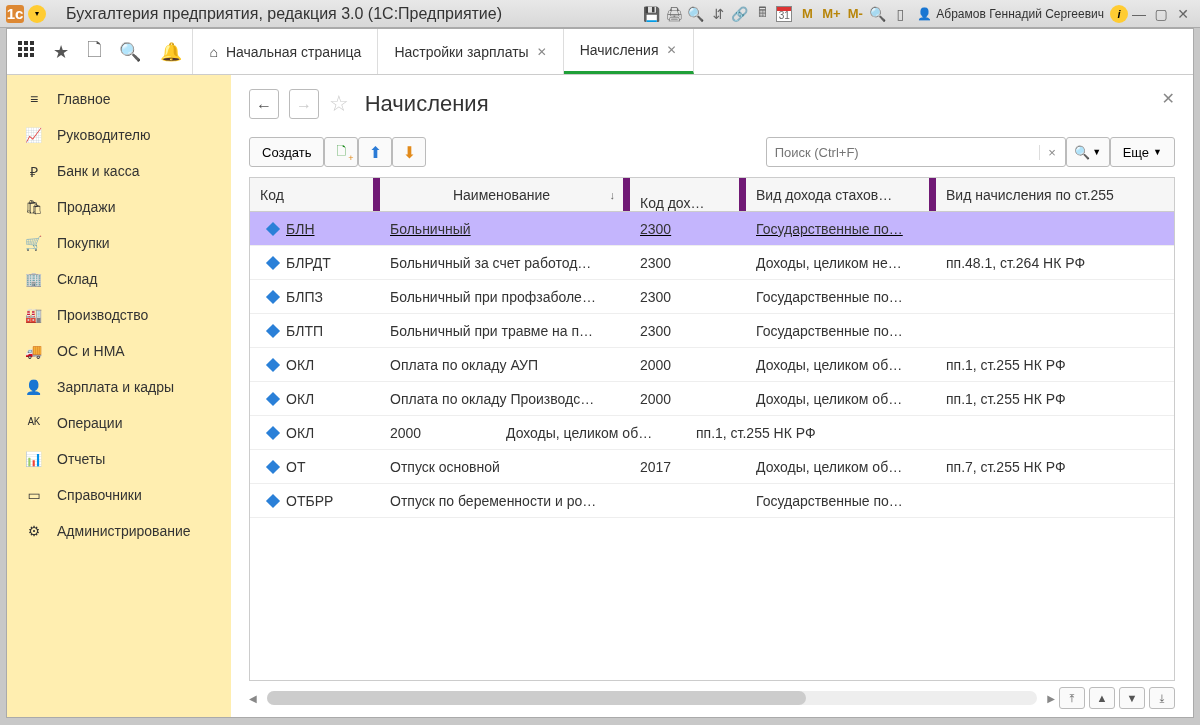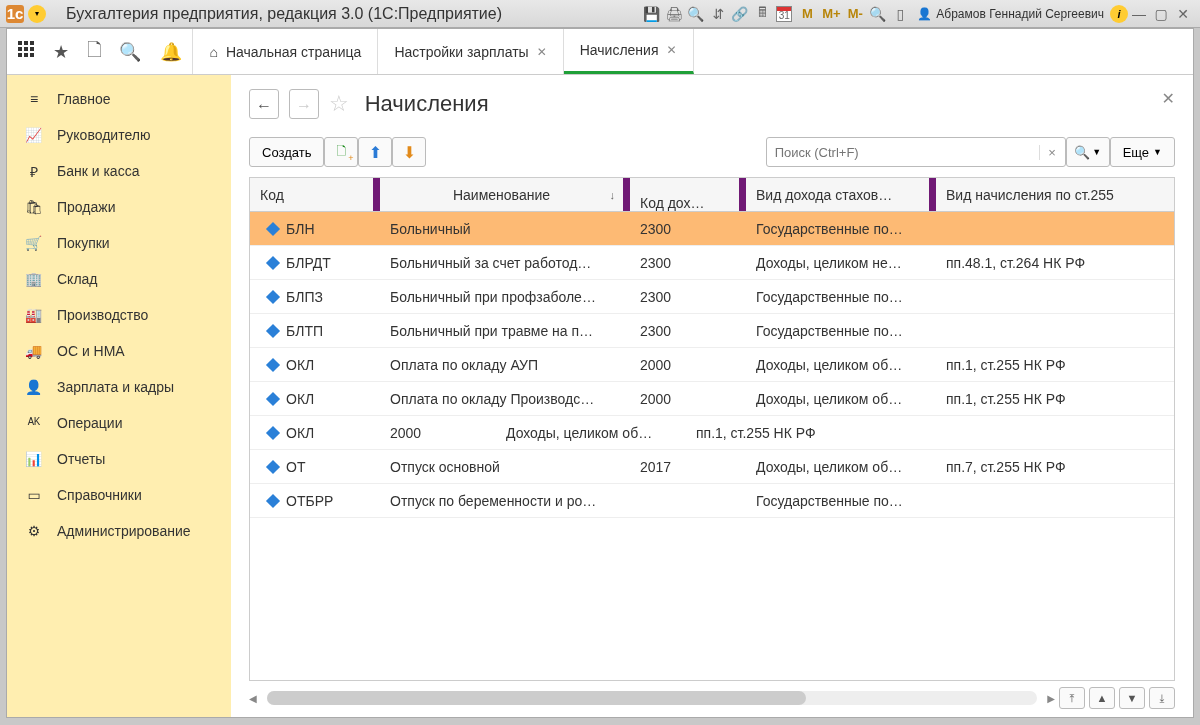--- a/index.html
+++ b/index.html
@@ -62,21 +62,21 @@
 .th:last-child { border-right:none; }
 .col0 { width: 130px; }
 .col1 { width: 250px; justify-content: center; }
 .col2 { width: 116px; align-items: flex-end; }
 .col3 { width: 190px; }
 .col4 { flex:1; }
 .sort-ind { position:absolute; right:8px; font-size:11px; color:#666;}
 
 .tbody { flex:1; overflow:auto; }
 .row { display:flex; border-bottom:1px solid #eee; height: 34px; align-items:center; }
-.row.sel { background:#fdba74; }
+.row.sel { background:#c4b5fd;text-decoration:underline; }
 .row .cell { padding: 0 10px; font-size:14px; color:#333; white-space:nowrap; overflow:hidden; text-overflow:ellipsis; }
 .row .c0 { width: 130px; display:flex; align-items:center; gap:8px; padding-left: 18px;}
 .row .c1 { width: 250px; }
 .row .c2 { width: 116px; }
 .row .c3 { width: 190px; }
 .row .c4 { flex:1; }
 .diamond { width:10px; height:10px; background:#2a80d8; transform:rotate(45deg); display:inline-block; }
 
 
 .bottom { display:flex; align-items:center; padding-top:6px; gap:4px;}

